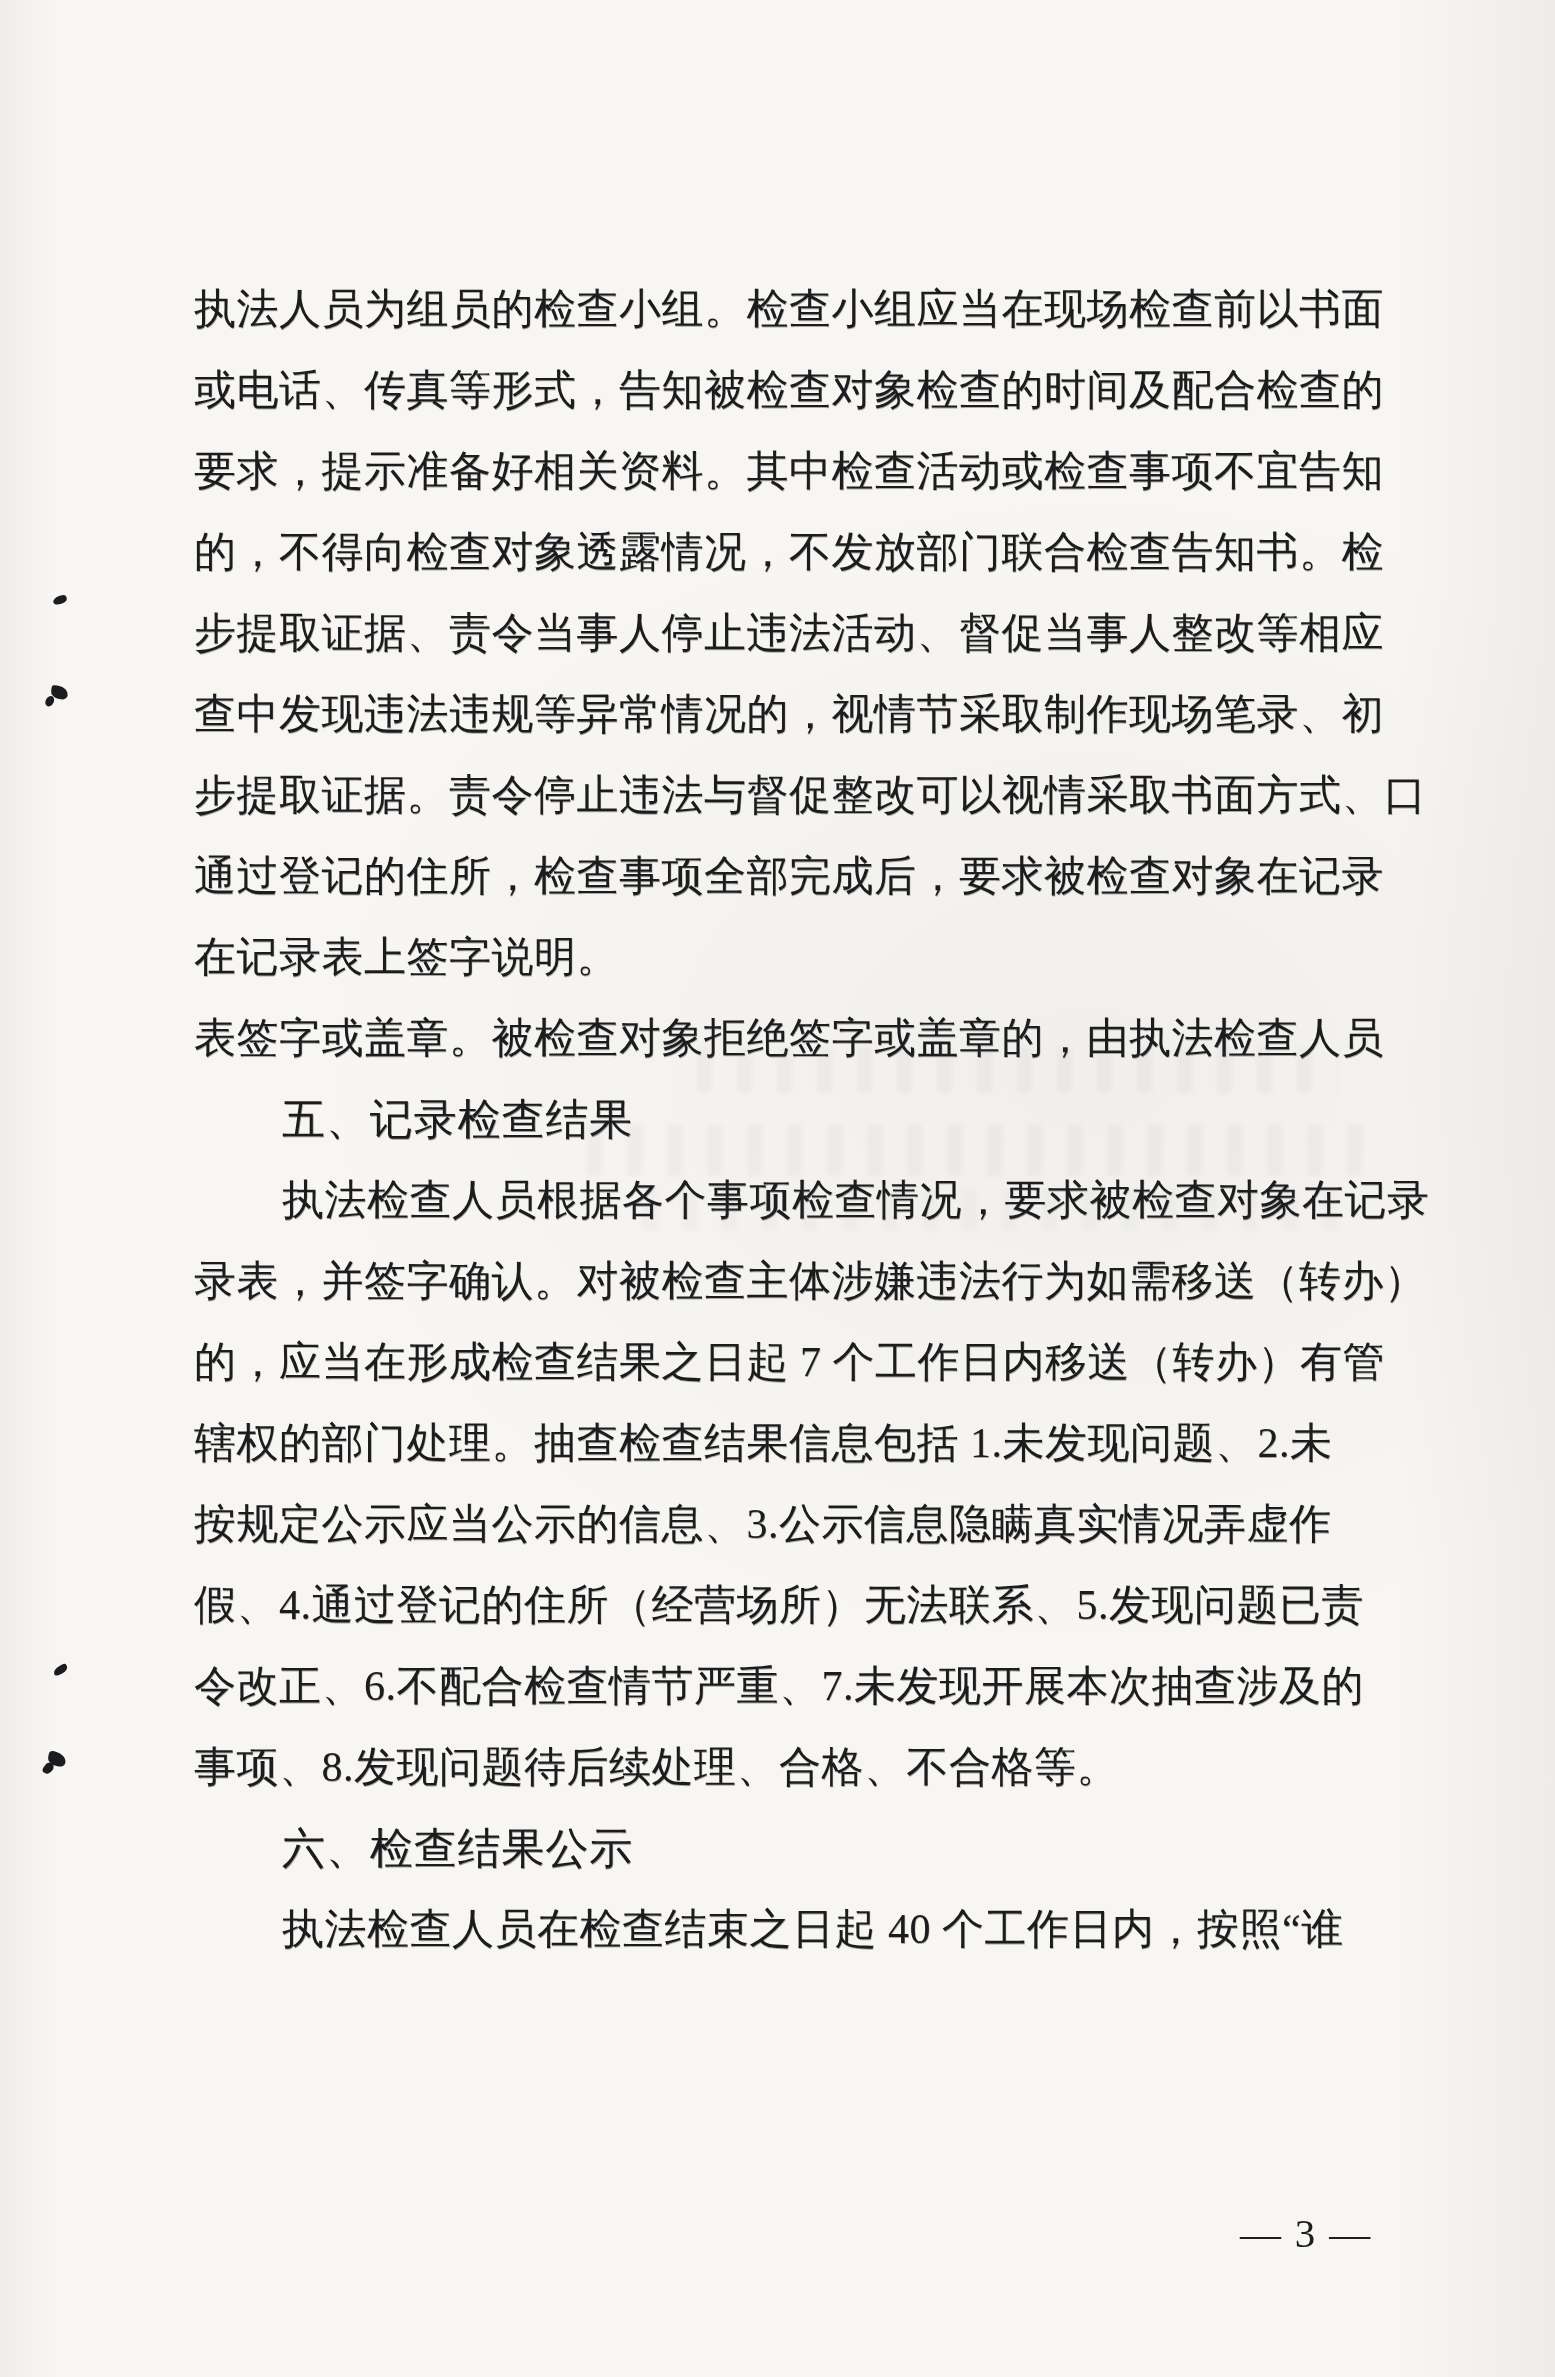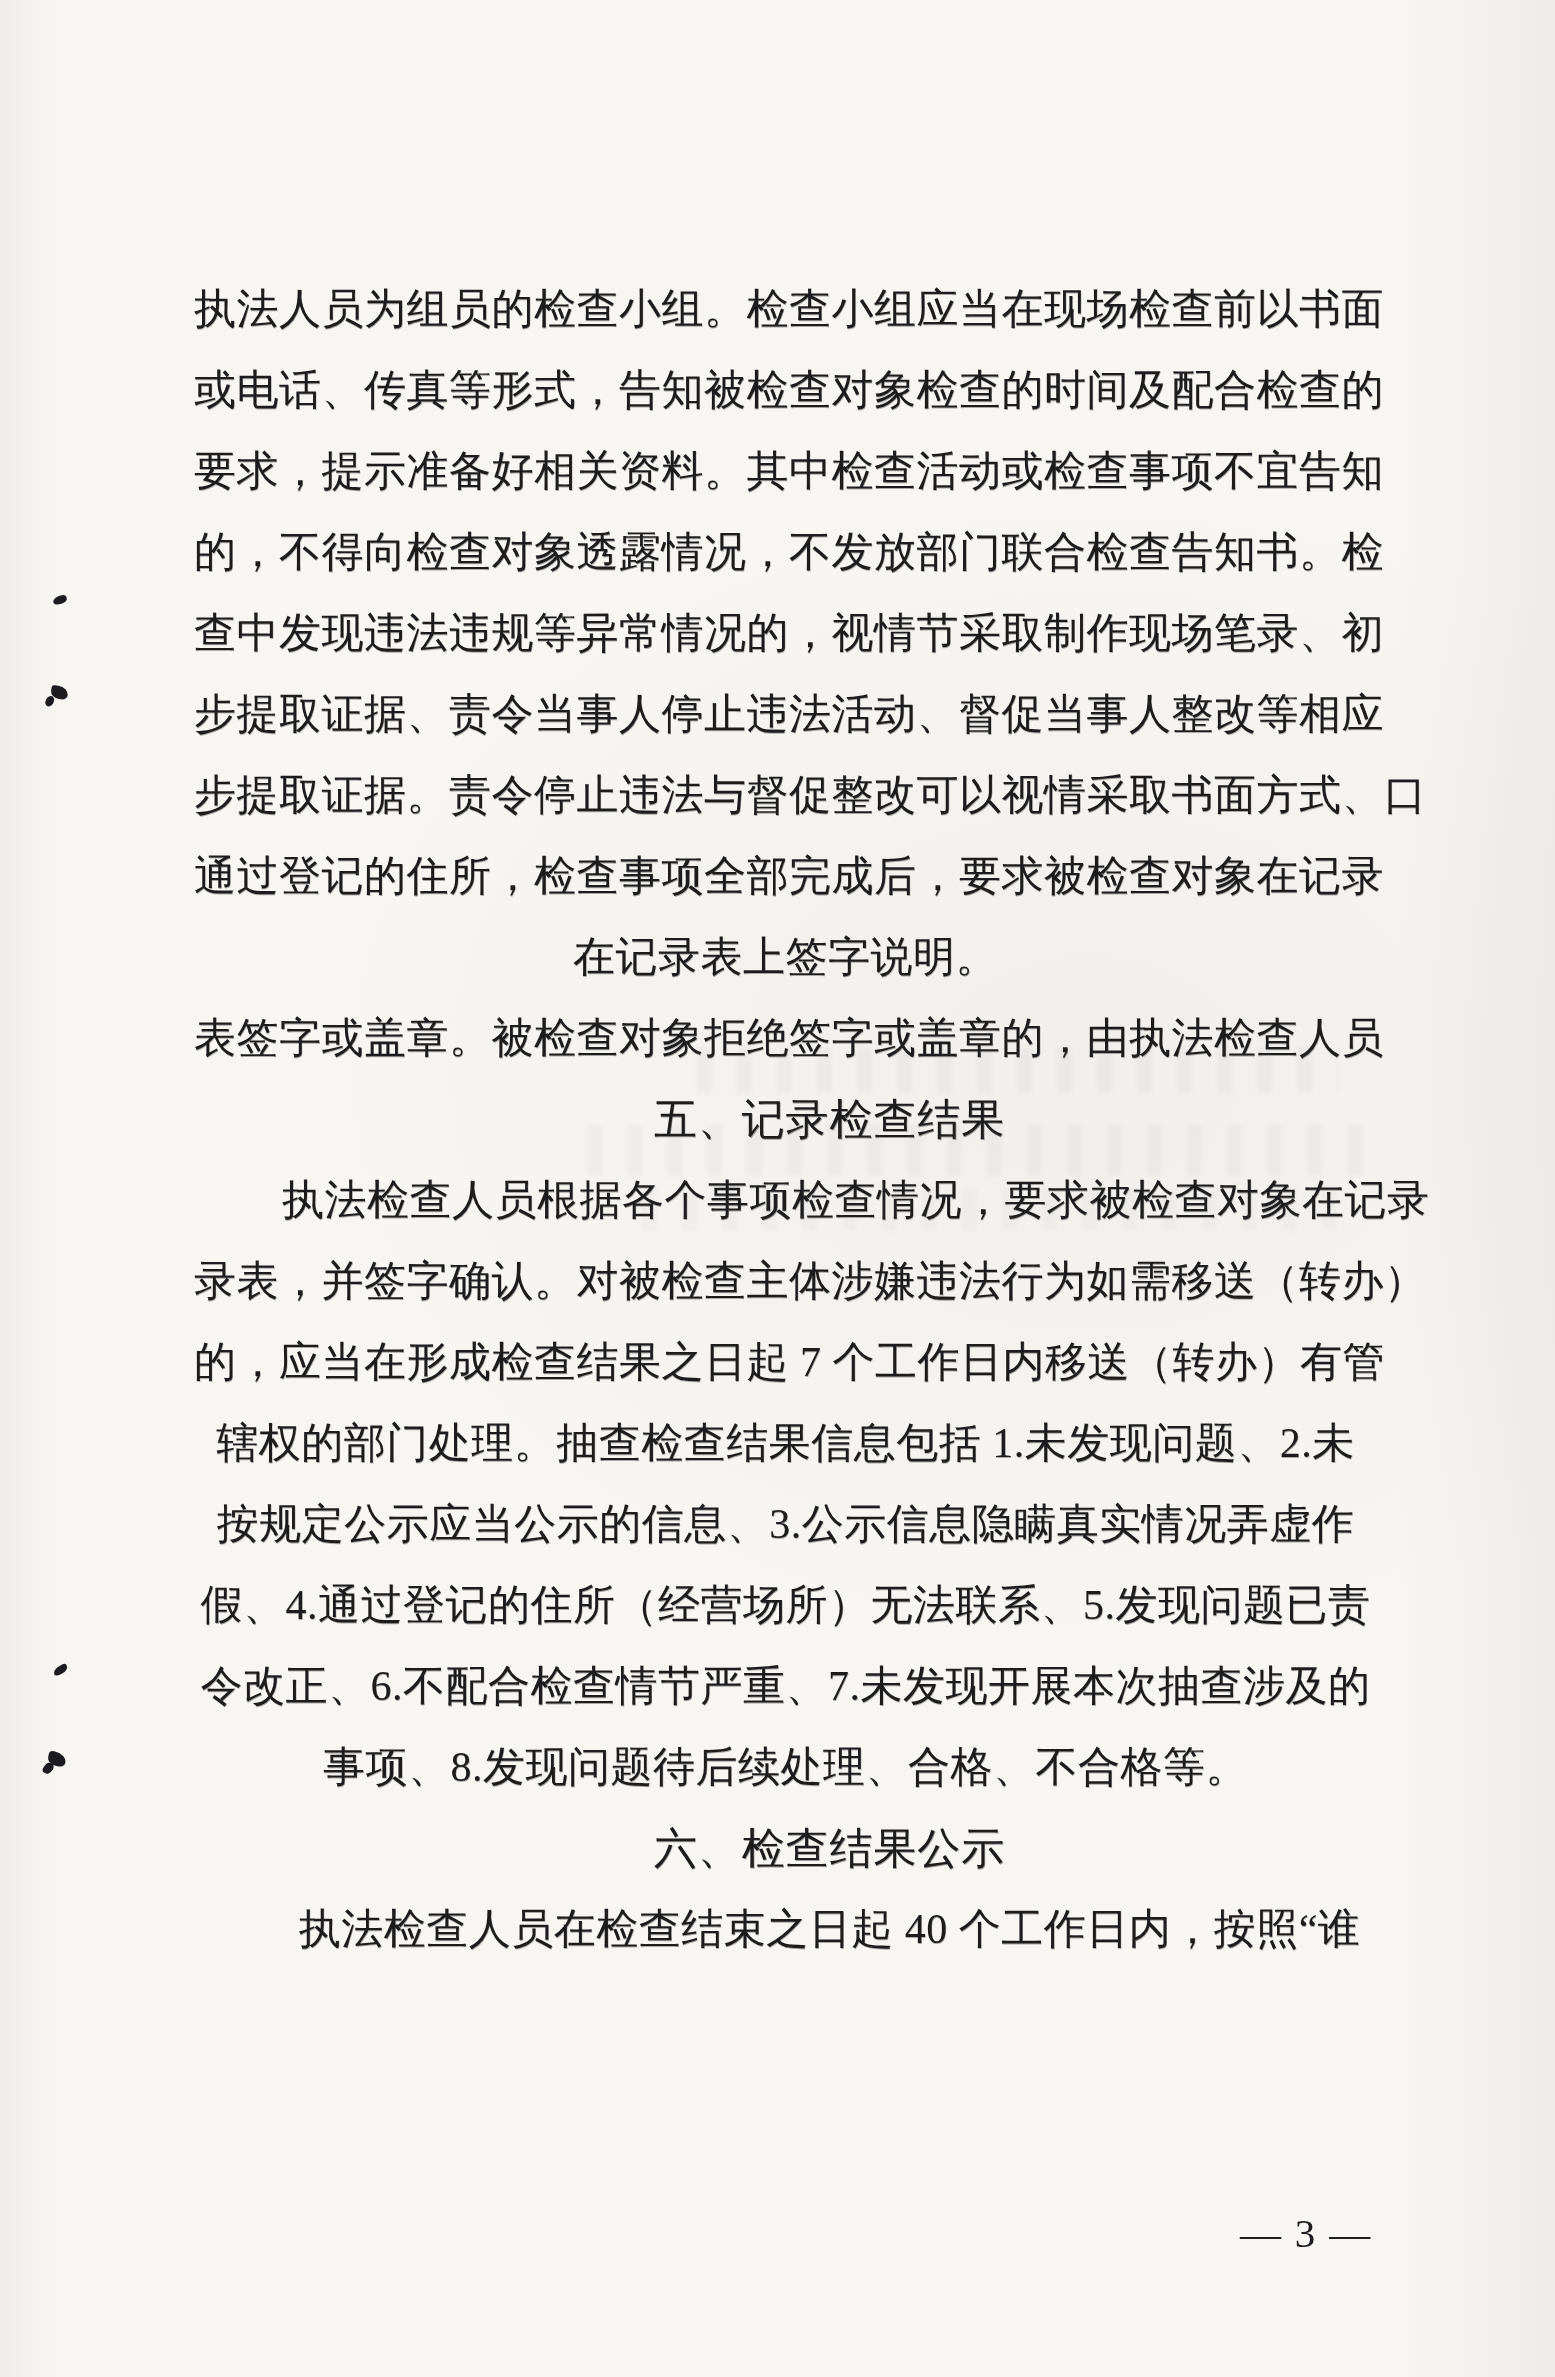--- a/index.html
+++ b/index.html
@@ -13,21 +13,20 @@
     height: 2377px;
     margin: 0 auto;
     overflow: hidden;
     background:
       linear-gradient(90deg, rgba(200,196,190,0.18) 0px, rgba(0,0,0,0) 55px),
       linear-gradient(270deg, rgba(205,202,196,0.22) 0px, rgba(0,0,0,0) 156px),
       radial-gradient(1101px 826px at 70% 45%, rgba(180,178,172,0.10), rgba(0,0,0,0) 70%),
       #f7f6f3;
     font-family: "Liberation Serif", "DejaVu Serif", serif;
     color: #1c1c1e;
-    text-align: center;
   }
   .textblock {
     position: absolute;
     left: 194px;
     top: 269px;
     width: 1183px;
   }
   .line {
     height: 81px;
     line-height: 81px;
@@ -90,22 +89,22 @@
 </head>
 <body>
 
 <div class="page">
 
   <div class="textblock">
     <div class="line">执法人员为组员的检查小组。检查小组应当在现场检查前以书面</div>
     <div class="line">或电话、传真等形式，告知被检查对象检查的时间及配合检查的</div>
     <div class="line">要求，提示准备好相关资料。其中检查活动或检查事项不宜告知</div>
     <div class="line">的，不得向检查对象透露情况，不发放部门联合检查告知书。检</div>
+    <div class="line">步提取证据、责令当事人停止违法活动、督促当事人整改等相应</div>
     <div class="line">查中发现违法违规等异常情况的，视情节采取制作现场笔录、初</div>
-    <div class="line">步提取证据、责令当事人停止违法活动、督促当事人整改等相应</div>
     <div class="line">步提取证据。责令停止违法与督促整改可以视情采取书面方式、口</div>
     <div class="line">通过登记的住所，检查事项全部完成后，要求被检查对象在记录</div>
     <div class="line">在记录表上签字说明。</div>
     <div class="line">表签字或盖章。被检查对象拒绝签字或盖章的，由执法检查人员</div>
 
     <div class="line heading indent">五、记录检查结果</div>
 
     <div class="line indent">执法检查人员根据各个事项检查情况，要求被检查对象在记录</div>
     <div class="line">录表，并签字确认。对被检查主体涉嫌违法行为如需移送（转办）</div>
     <div class="line">的，应当在形成检查结果之日起 7 个工作日内移送（转办）有管</div>

